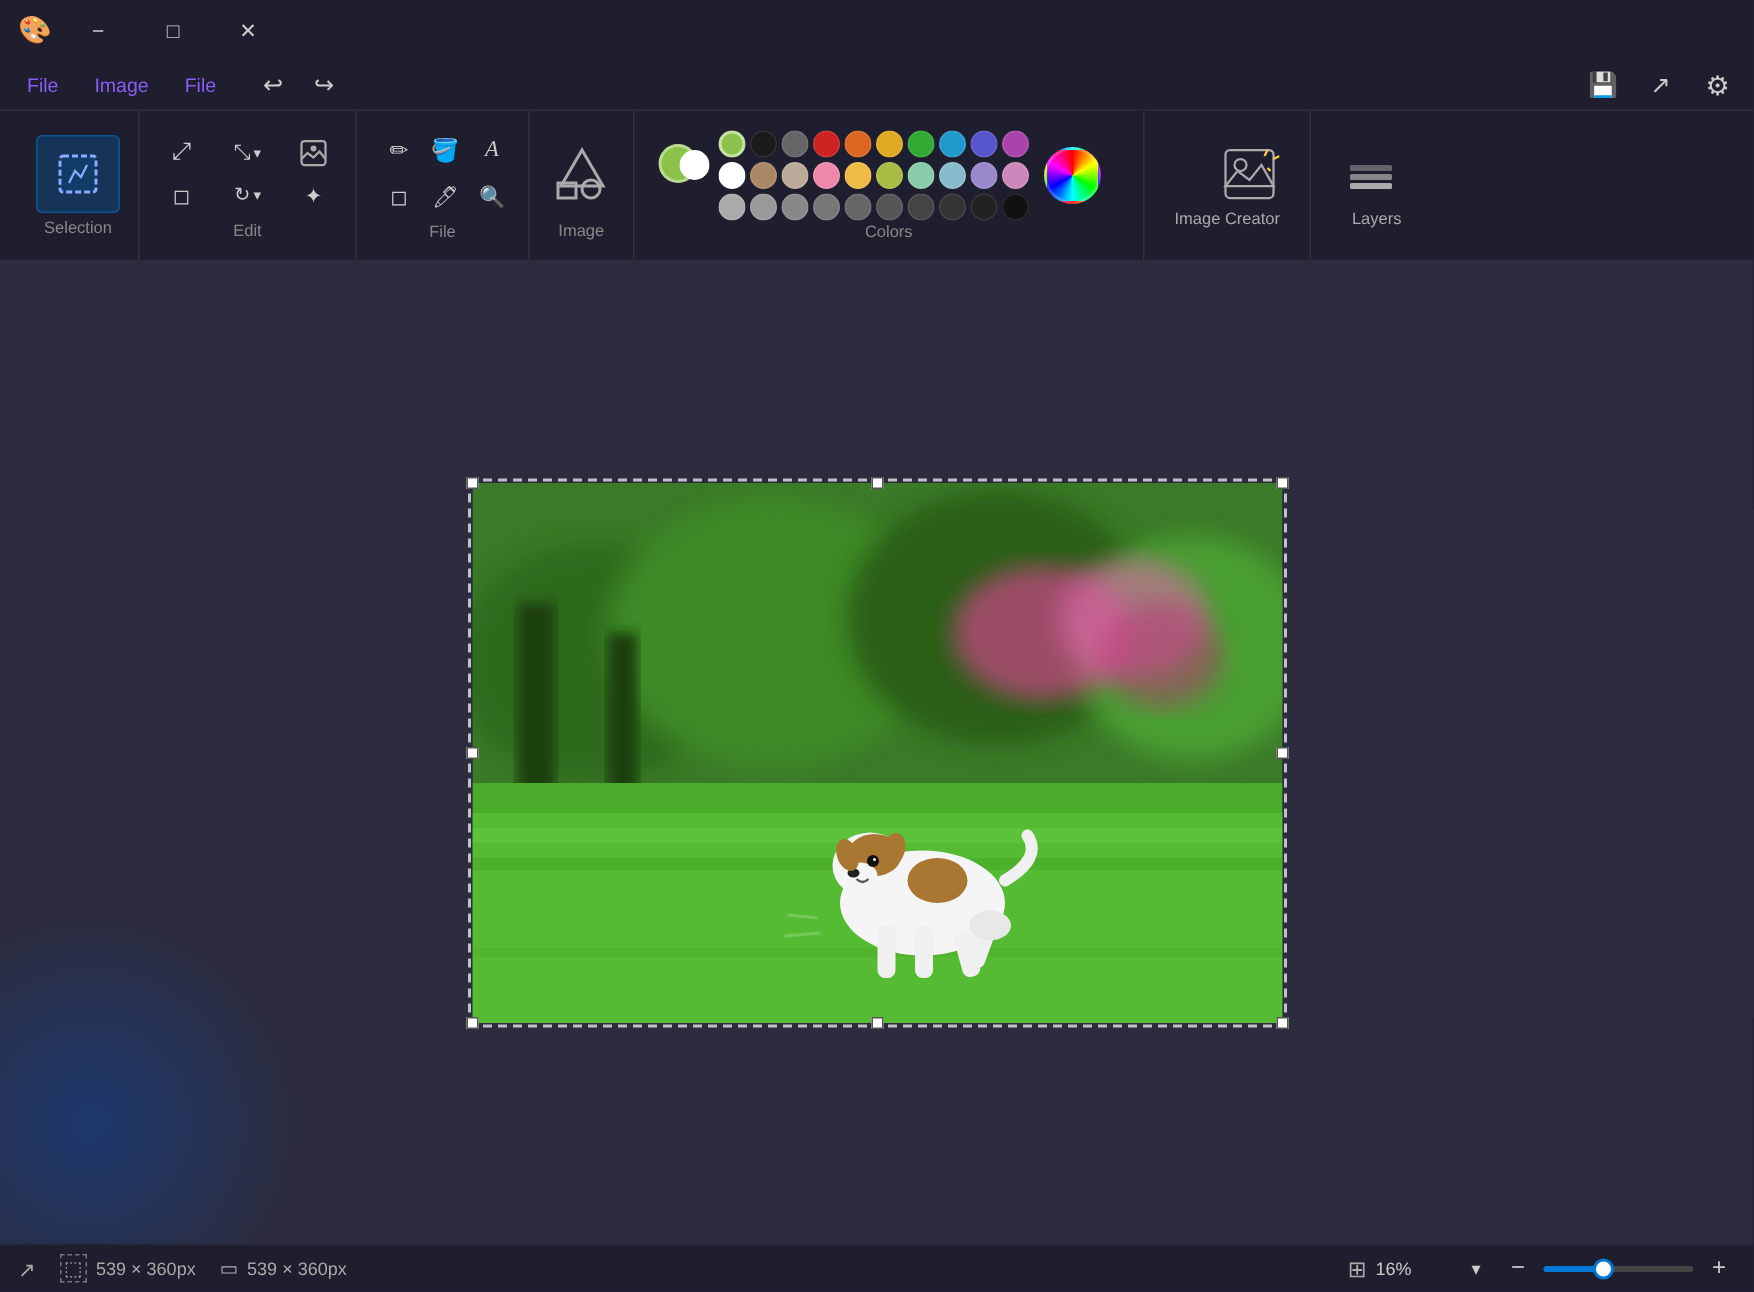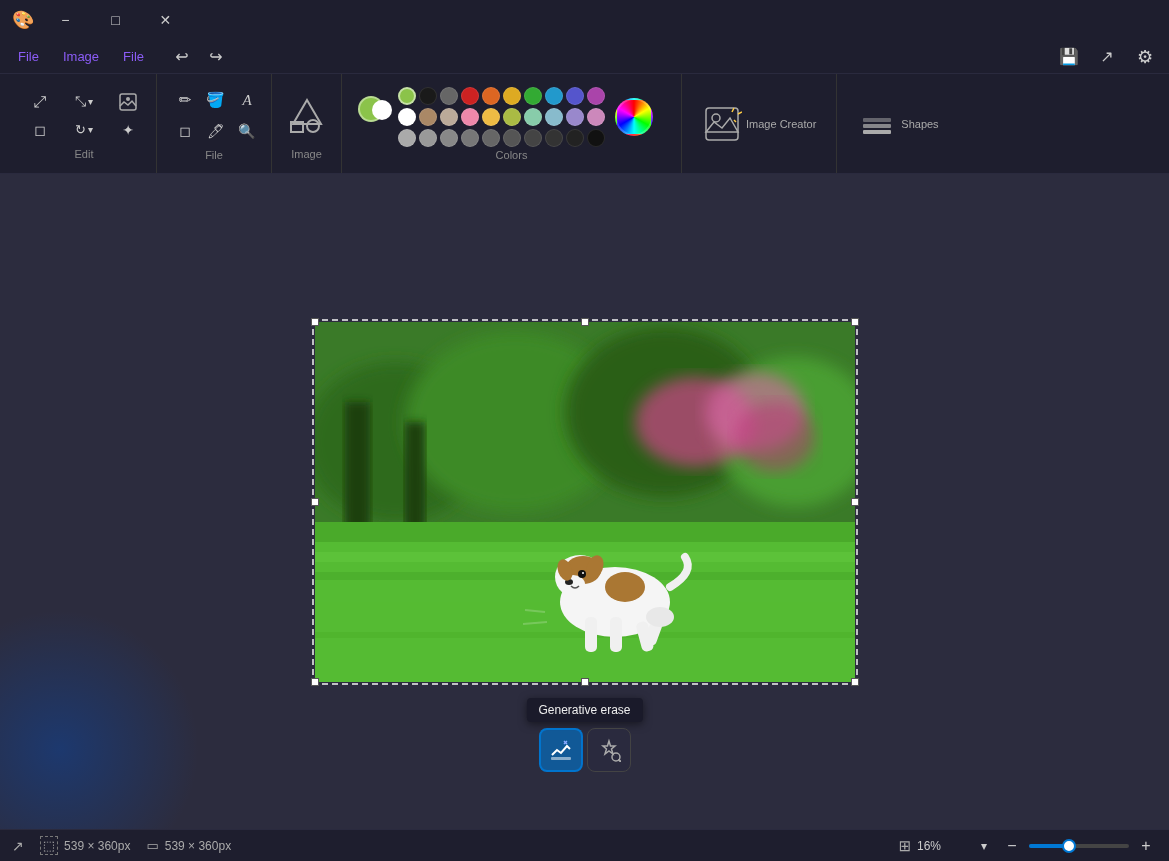--- a/index.html
+++ b/index.html
@@ -185,22 +185,22 @@
       border-radius: 50%;
       border: 2px solid rgba(255,255,255,0.2);
       cursor: pointer;
       background: conic-gradient(red, yellow, lime, cyan, blue, magenta, red);
       margin-left: 4px;
     }
 
     
     .creator-layers-btn {
       display: flex;
-      flex-direction: row;
-      align-items: center;
+      flex-direction: column;
+      align-items: flex-end;
       gap: 4px;
       background: transparent;
       border: none;
       color: #ccc;
       cursor: pointer;
       padding: 8px;
     }
     .cl-icon {
       width: 40px; height: 40px;
       display: flex; align-items: center; justify-content: center;
@@ -415,20 +415,29 @@
 
   <div class="menubar-actions">
     <button class="menubar-icon-btn" style="font-size:16px;">💾</button>
     <button class="menubar-icon-btn" style="font-size:16px;">↗</button>
     <button class="menubar-icon-btn" style="font-size:18px;">⚙</button>
   </div>
 </div>
 
 <div id="toolbar">
 
+  <div class="toolbar-group" style="min-width:80px;">
+    <button class="selection-main-btn">
+      <svg width="32" height="32" viewBox="0 0 32 32" fill="none">
+        <rect x="4" y="4" width="24" height="24" rx="2" stroke="#88aaff" stroke-width="2" stroke-dasharray="4 2" fill="rgba(0,100,200,0.15)"></rect>
+        <path d="M10 22L14 14L18 18L22 10" stroke="#88aaff" stroke-width="1.5" fill="none"></path>
+      </svg>
+    </button>
+    <span class="toolbar-group-label">Selection</span>
+  </div>
 
   <div class="toolbar-group" style="min-width:100px;">
     <div class="image-row">
       <button class="tb-btn" title="Crop" style="font-size:16px;">⤢</button>
       <button class="tb-btn tb-btn-wide">
         <span style="font-size:14px;">⤡</span>
         <span style="font-size:10px;">▾</span>
       </button>
       <button class="tb-btn">
         <svg width="20" height="20" viewBox="0 0 20 20">
@@ -541,21 +550,21 @@
 
   <div class="toolbar-group" style="min-width:70px;border-right:none;">
     <button class="creator-layers-btn">
       <div class="cl-icon">
         <svg width="40" height="40" viewBox="0 0 40 40">
           <rect x="6" y="14" width="28" height="4" rx="1" fill="#aaa" opacity="0.5"></rect>
           <rect x="6" y="20" width="28" height="4" rx="1" fill="#aaa" opacity="0.75"></rect>
           <rect x="6" y="26" width="28" height="4" rx="1" fill="#aaa"></rect>
         </svg>
       </div>
-      <span class="cl-label">Shapes</span>
+      <span class="cl-label">Layers</span>
     </button>
   </div>
 
 </div>
 
 <div id="canvas-area">
 
   <div class="canvas-image-wrapper">
 
     <svg class="dog-scene" viewBox="0 0 540 360" xmlns="http://www.w3.org/2000/svg">
@@ -630,39 +639,20 @@
 
     <div class="sel-handle tl"></div>
     <div class="sel-handle tc"></div>
     <div class="sel-handle tr"></div>
     <div class="sel-handle ml"></div>
     <div class="sel-handle mr"></div>
     <div class="sel-handle bl"></div>
     <div class="sel-handle bc"></div>
     <div class="sel-handle br"></div>
 
-    <div class="image-action-bar">
-      <div class="tooltip-box">Generative erase</div>
-      <div class="action-buttons">
-        <button class="action-btn active">
-          <svg width="24" height="24" viewBox="0 0 24 24" fill="none">
-            <path d="M3 17 L8 12 L12 15 L18 8 L21 11" stroke="white" stroke-width="2"></path>
-            <path d="M15 3 L18 6 M18 3 L15 6" stroke="#88aaff" stroke-width="1.5"></path>
-            <rect x="2" y="19" width="20" height="3" rx="1" fill="white" opacity="0.5"></rect>
-          </svg>
-        </button>
-        <button class="action-btn inactive">
-          <svg width="24" height="24" viewBox="0 0 24 24" fill="none">
-            <path d="M12 3 L13.5 8 L18 8 L14.5 11 L16 16 L12 13 L8 16 L9.5 11 L6 8 L10.5 8 Z" stroke="#aaa" stroke-width="1.5" fill="none"></path>
-            <circle cx="19" cy="19" r="4" stroke="#aaa" stroke-width="1.5" fill="none"></circle>
-            <line x1="22" y1="22" x2="25" y2="25" stroke="#aaa" stroke-width="2" stroke-linecap="round"></line>
-          </svg>
-        </button>
-      </div>
-    </div>
   </div>
 
 </div>
 
 <div id="statusbar">
   <div class="status-item">
     <span style="font-size:14px;">↗</span>
   </div>
   <div class="status-item">
     <span style="font-size:13px; border: 1px dashed #777; padding: 1px 2px;">⬚</span>

